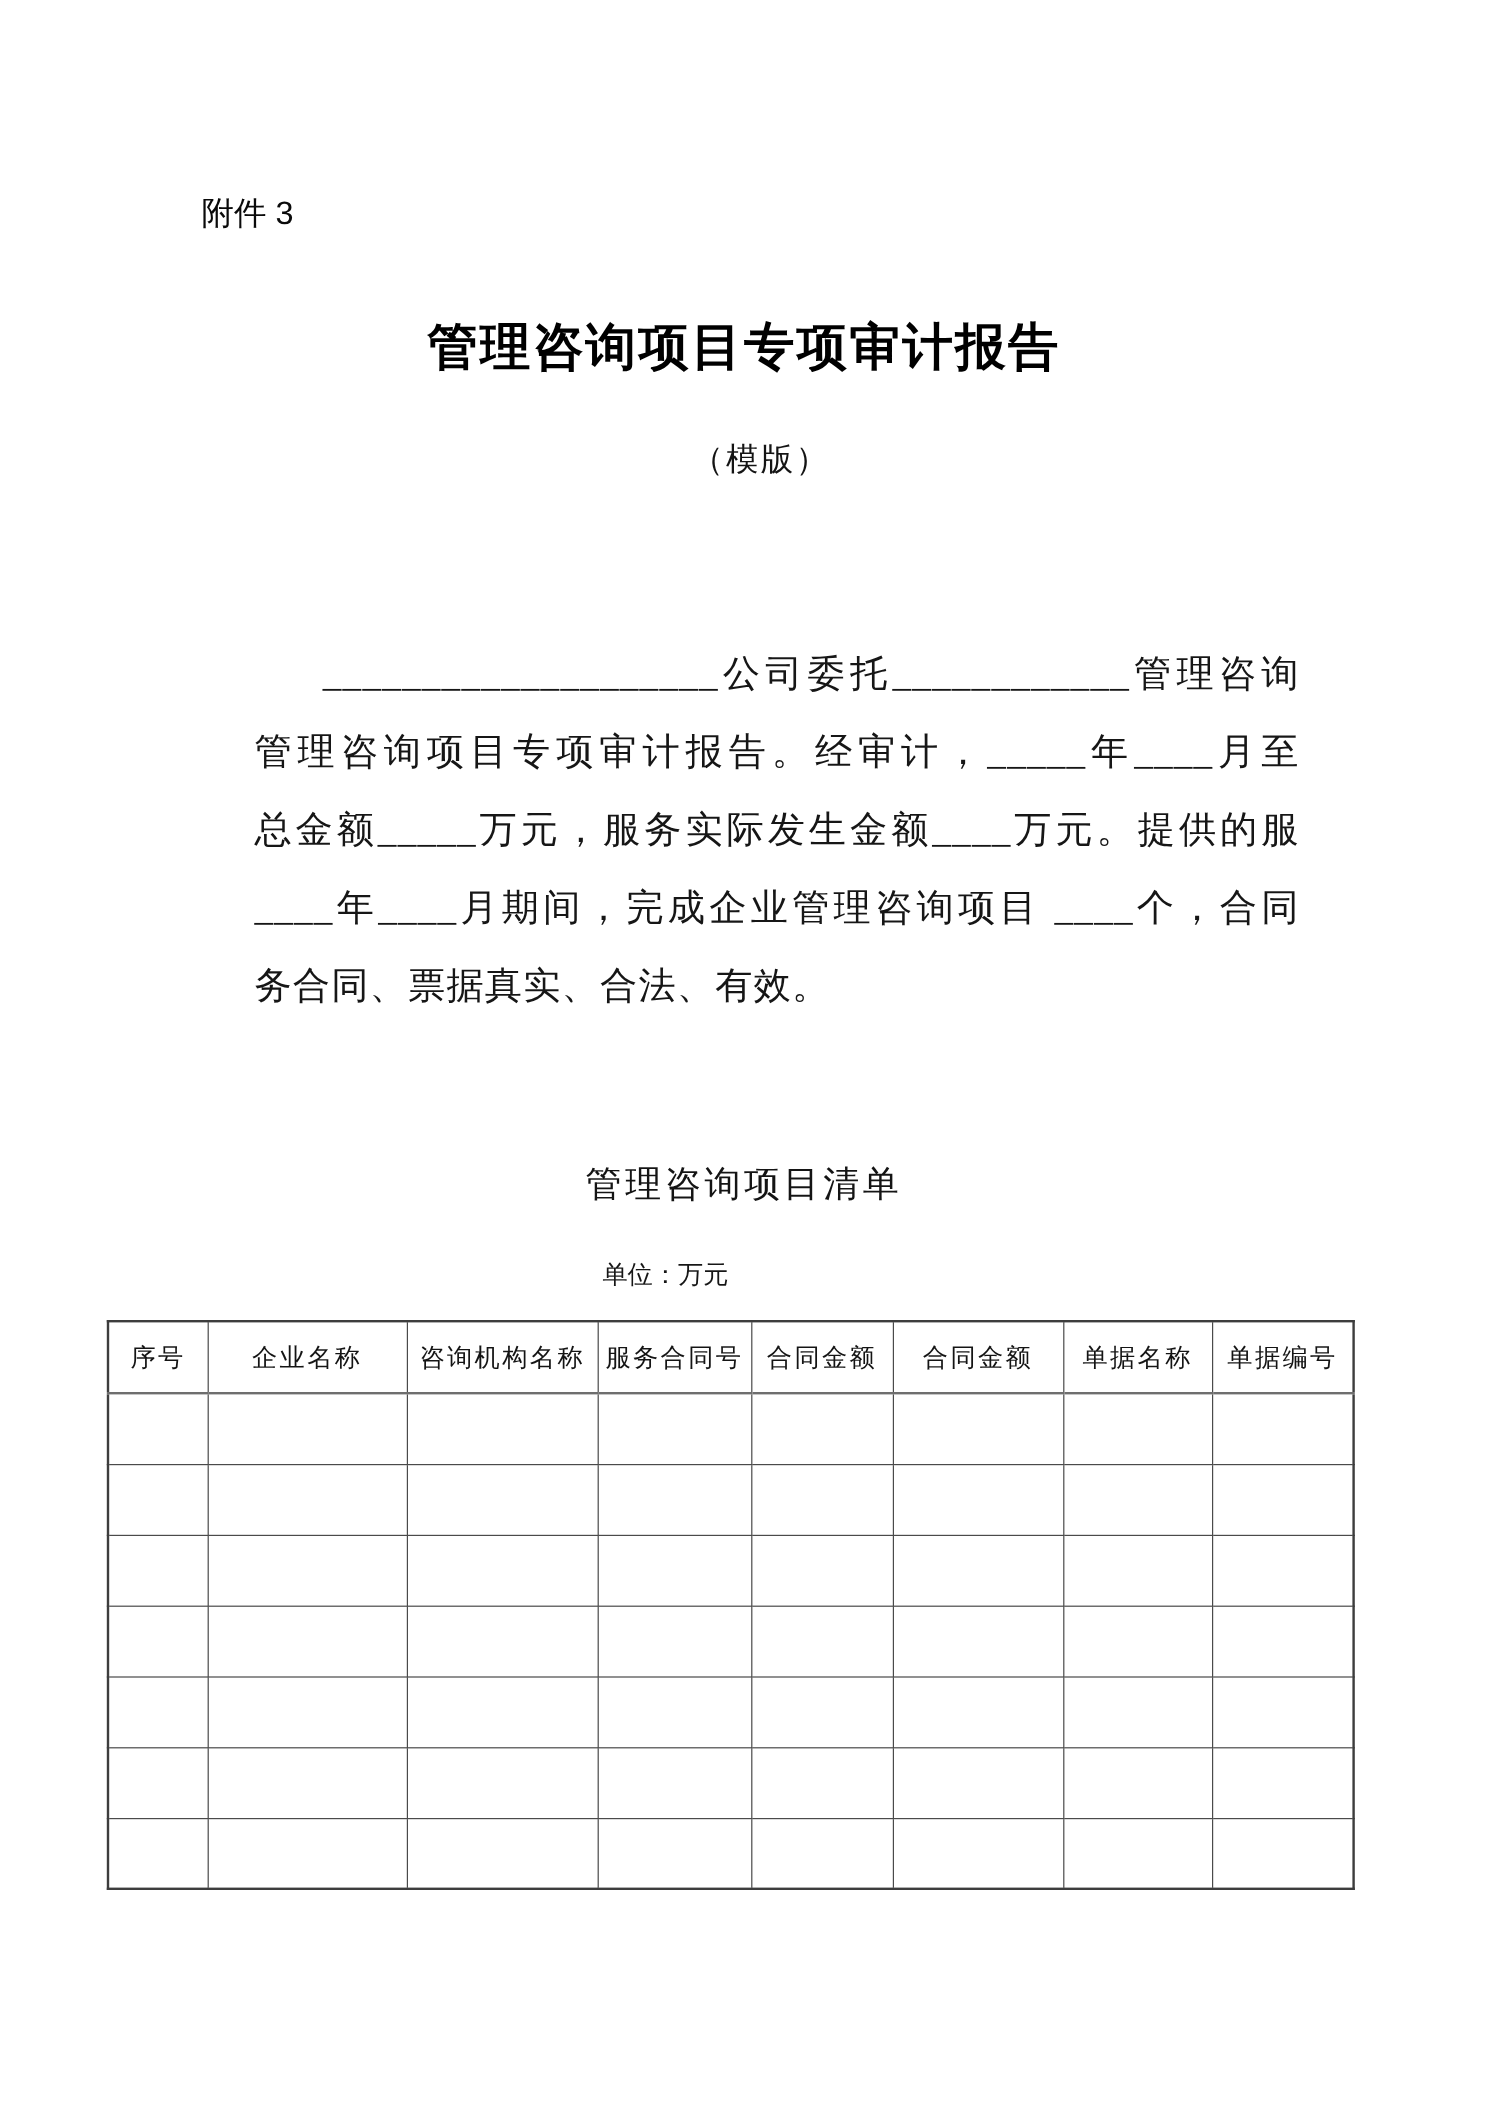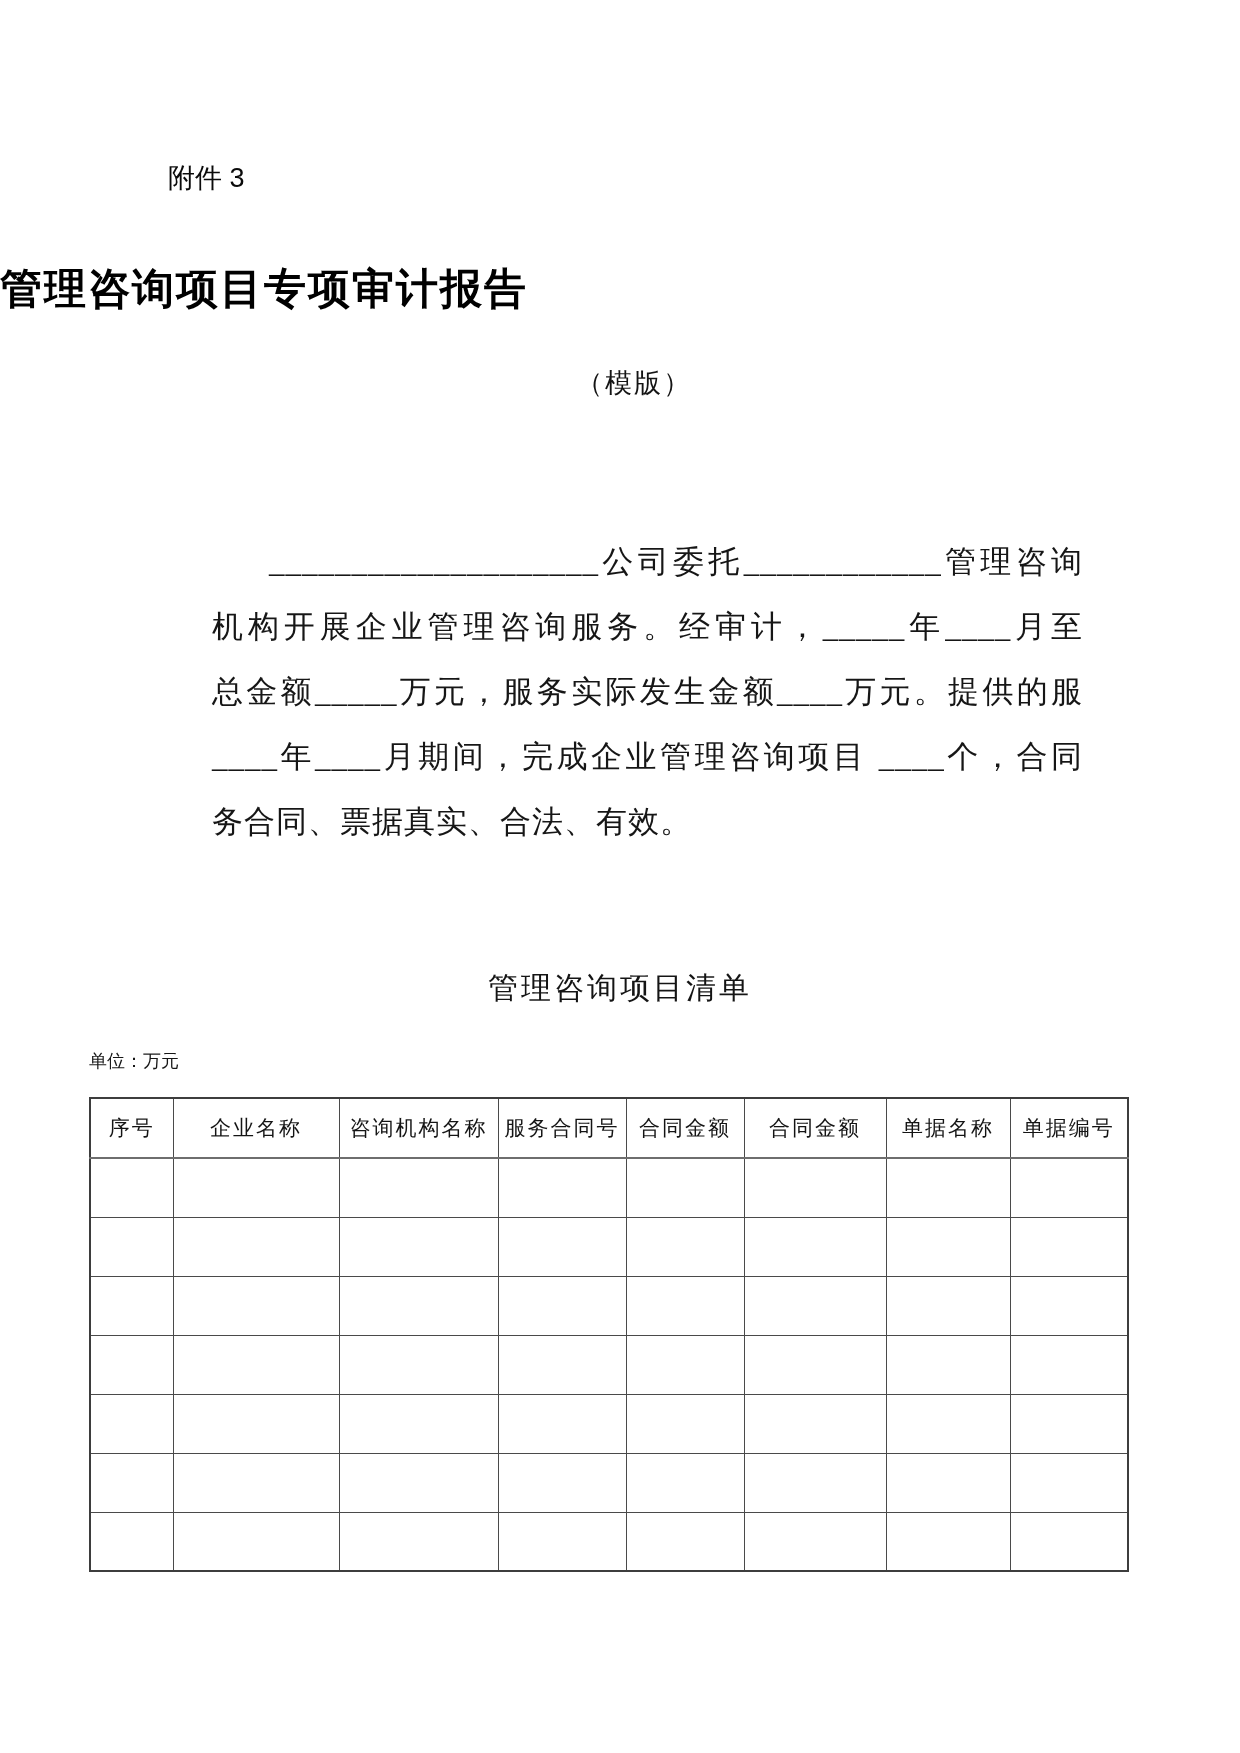--- a/index.html
+++ b/index.html
@@ -16,21 +16,21 @@
   }
   .attachment {
     margin: 165px 0 18px 168px;
     font-family: "Liberation Sans", "DejaVu Sans", sans-serif;
     font-size: 27px;
     line-height: 1;
     color: #0a0a0a;
   }
   .doc-title {
     margin-top: 74px;
-    text-align: left;
+    text-align: center;
     font-family: "Liberation Sans", "DejaVu Sans", sans-serif;
     font-weight: bold;
     font-size: 42px;
     letter-spacing: 2px;
     line-height: 1.1;
     color: #000000;
   }
   .doc-subtitle {
     margin-top: 58px;
     text-align: center;
@@ -62,22 +62,22 @@
     text-align: center;
     font-size: 30px;
     letter-spacing: 3px;
     line-height: 1;
     color: #141414;
   }
   .unit-label {
     margin: 49px 0 0 89px;
     width: 1038px;
     padding-right: 107px;
-    text-align: left;
-    font-size: 18px;
+    text-align: center;
+    font-size: 21px;
     line-height: 1;
     color: #161616;
   }
   table.project-table {
     margin: 27px 0 0 89px;
     width: 1038px;
     border-collapse: collapse;
     table-layout: fixed;
     border: 2px solid #3d3d3d;
   }
@@ -104,21 +104,21 @@
 <div class="page">
 
   <div class="attachment">附件 3</div>
 
   <div class="doc-title">管理咨询项目专项审计报告</div>
 
   <div class="doc-subtitle">（模版）</div>
 
   <div class="para">
     <div class="pline pline-first">____________________公司委托____________管理咨询</div>
-    <div class="pline">机构开展企业管理咨询服务。经审计，_____年____月至</div>
+    <div class="pline">管理咨询项目专项审计报告。经审计，_____年____月至</div>
     <div class="pline">总金额_____万元，服务实际发生金额____万元。提供的服</div>
     <div class="pline">____年____月期间，完成企业管理咨询项目 ____个，合同</div>
     <div class="pline pline-last">务合同、票据真实、合法、有效。</div>
   </div>
 
   <div class="list-title">管理咨询项目清单</div>
 
   <div class="unit-label">单位：万元</div>
 
   <table class="project-table">

